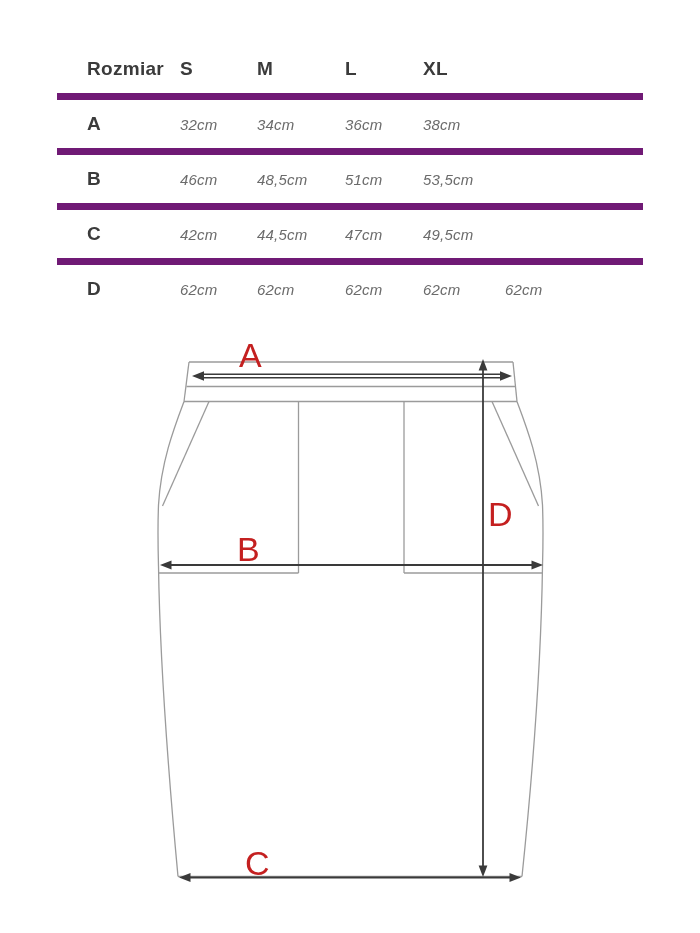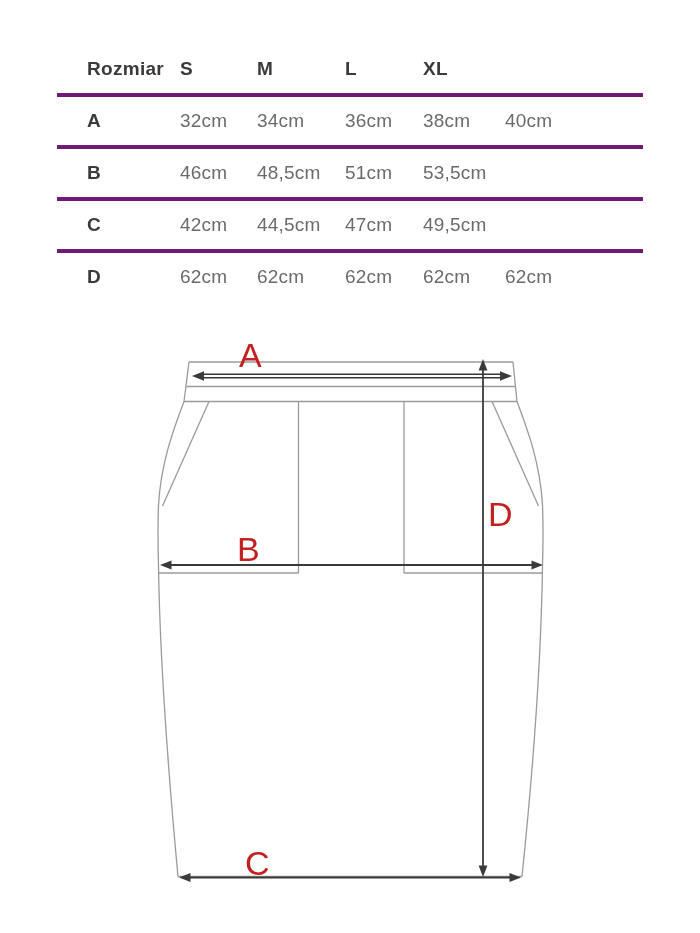--- a/index.html
+++ b/index.html
@@ -11,32 +11,32 @@
   
   .size-table{
     position:absolute;left:57px;top:44px;width:586px;
   }
   .t-row{
     display:grid;
     grid-template-columns:93px 77px 88px 78px 82px 1fr;
     align-items:center;
     padding-left:30px;
     height:48px;
-    border-bottom:4px solid #701a75;
+    border-bottom:7px solid #701a75;
   }
   .t-row.header{height:49px;}
   .t-row.last{border-bottom:none;}
   .t-row .hd{
     font-size:19px;font-weight:bold;color:#3b3b3b;letter-spacing:.3px;
   }
   .t-row .rowlab{
     font-size:19px;font-weight:bold;color:#3b3b3b;letter-spacing:.3px;
   }
   .t-row .val{
-    font-size:19px;font-weight:normal;color:#6b6b6b;letter-spacing:.2px;
+    font-size:15px;font-weight:normal;color:#6b6b6b;letter-spacing:.2px;font-style:italic;
   }
 
   
   .diagram-svg{position:absolute;left:0;top:0;}
   .dim-label{
     position:absolute;
     font-size:34px;line-height:1;font-weight:normal;
     color:#c42020;
   }
   .lbl-a{left:239px;top:338px;}
@@ -55,21 +55,20 @@
     <div class="hd">L</div>
     <div class="hd">XL</div>
   </div>
 
   <div class="t-row">
     <div class="rowlab">A</div>
     <div class="val">32cm</div>
     <div class="val">34cm</div>
     <div class="val">36cm</div>
     <div class="val">38cm</div>
-    <div class="val">40cm</div>
   </div>
 
   <div class="t-row">
     <div class="rowlab">B</div>
     <div class="val">46cm</div>
     <div class="val">48,5cm</div>
     <div class="val">51cm</div>
     <div class="val">53,5cm</div>
   </div>
 

